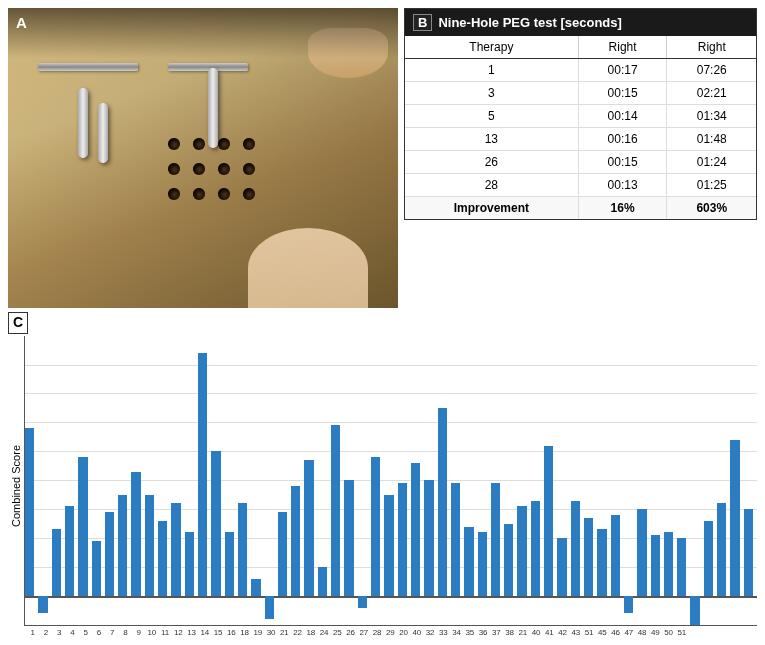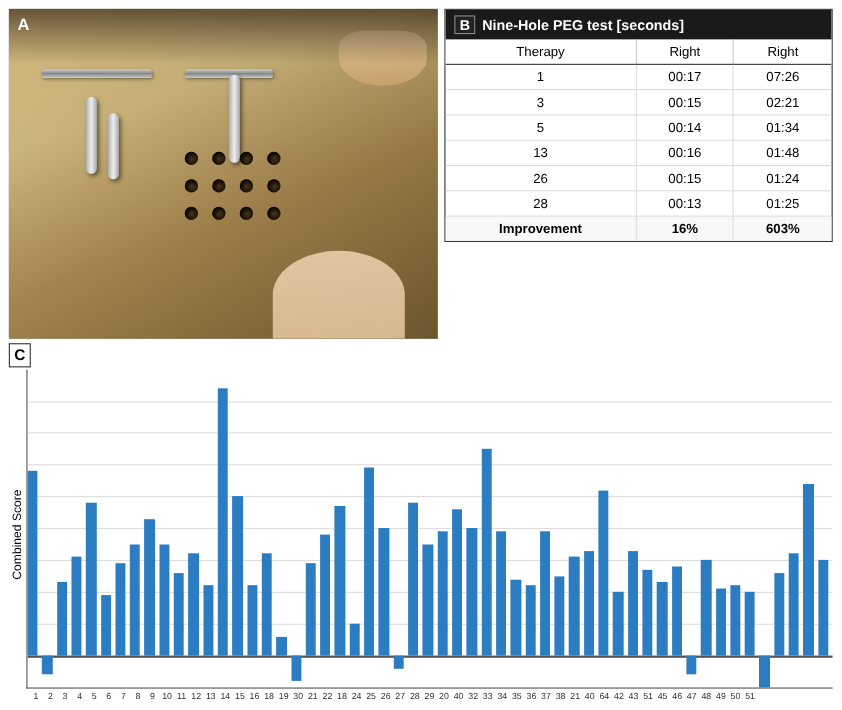--- a/index.html
+++ b/index.html
@@ -444,21 +444,21 @@
             <div class="x-tick">40</div>
             <div class="x-tick">32</div>
             <div class="x-tick">33</div>
             <div class="x-tick">34</div>
             <div class="x-tick">35</div>
             <div class="x-tick">36</div>
             <div class="x-tick">37</div>
             <div class="x-tick">38</div>
             <div class="x-tick">21</div>
             <div class="x-tick">40</div>
-            <div class="x-tick">64</div>
+            <div class="x-tick">41</div>
             <div class="x-tick">42</div>
             <div class="x-tick">43</div>
             <div class="x-tick">51</div>
             <div class="x-tick">45</div>
             <div class="x-tick">46</div>
             <div class="x-tick">47</div>
             <div class="x-tick">48</div>
             <div class="x-tick">49</div>
             <div class="x-tick">50</div>
             <div class="x-tick">51</div>

